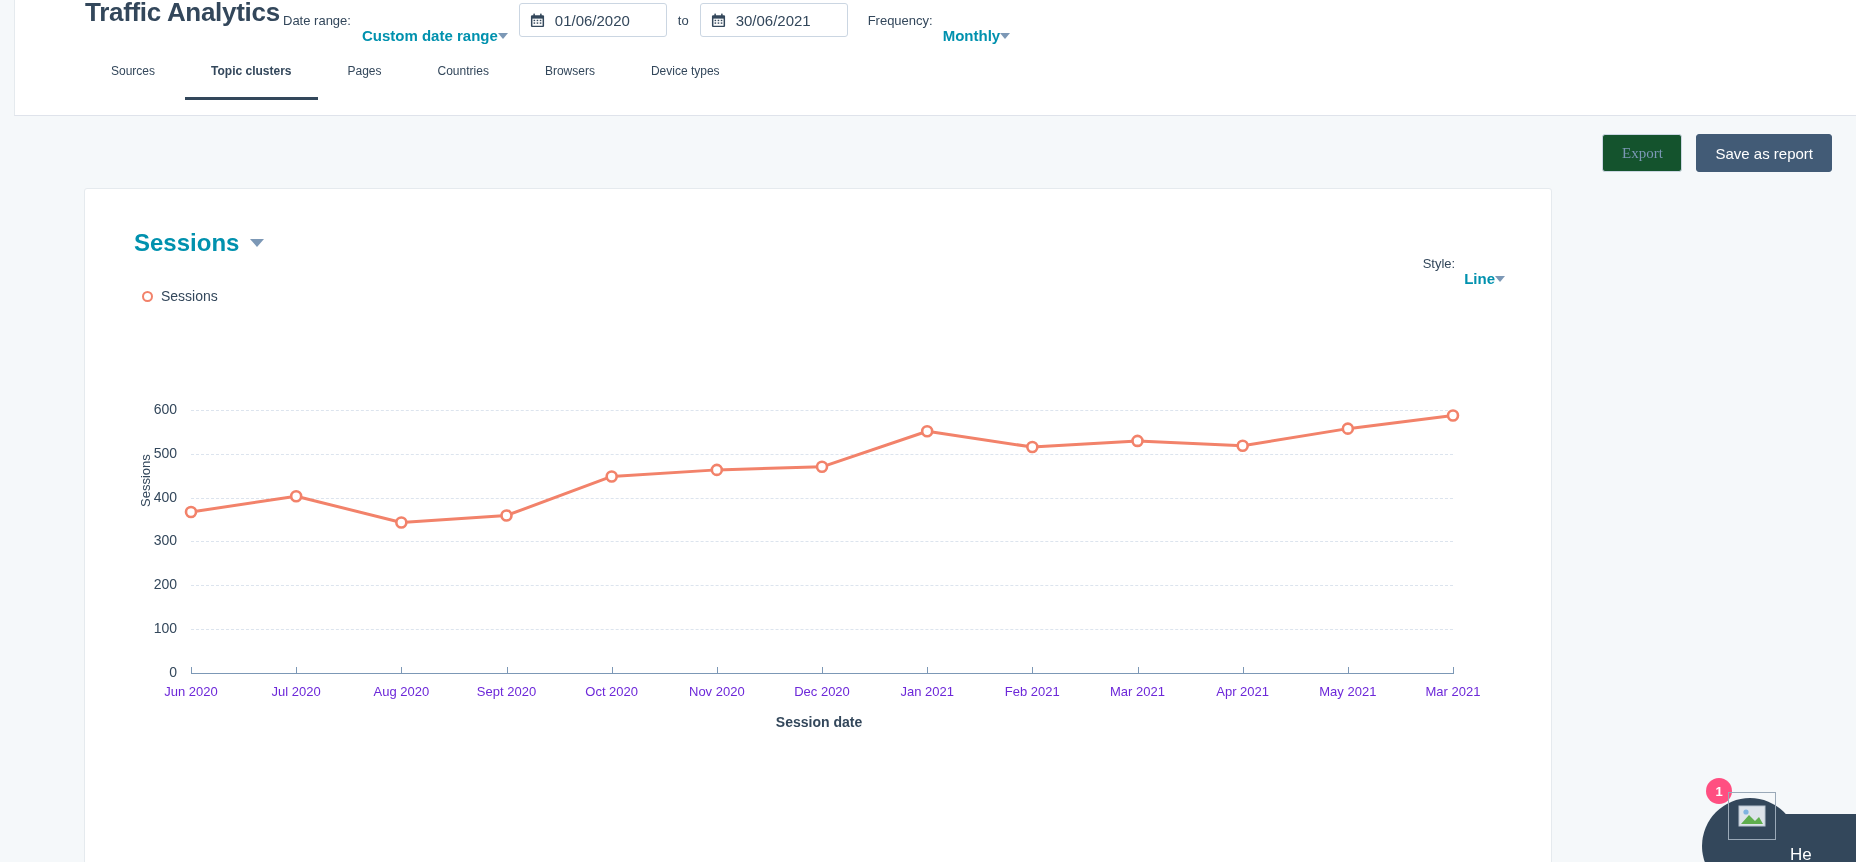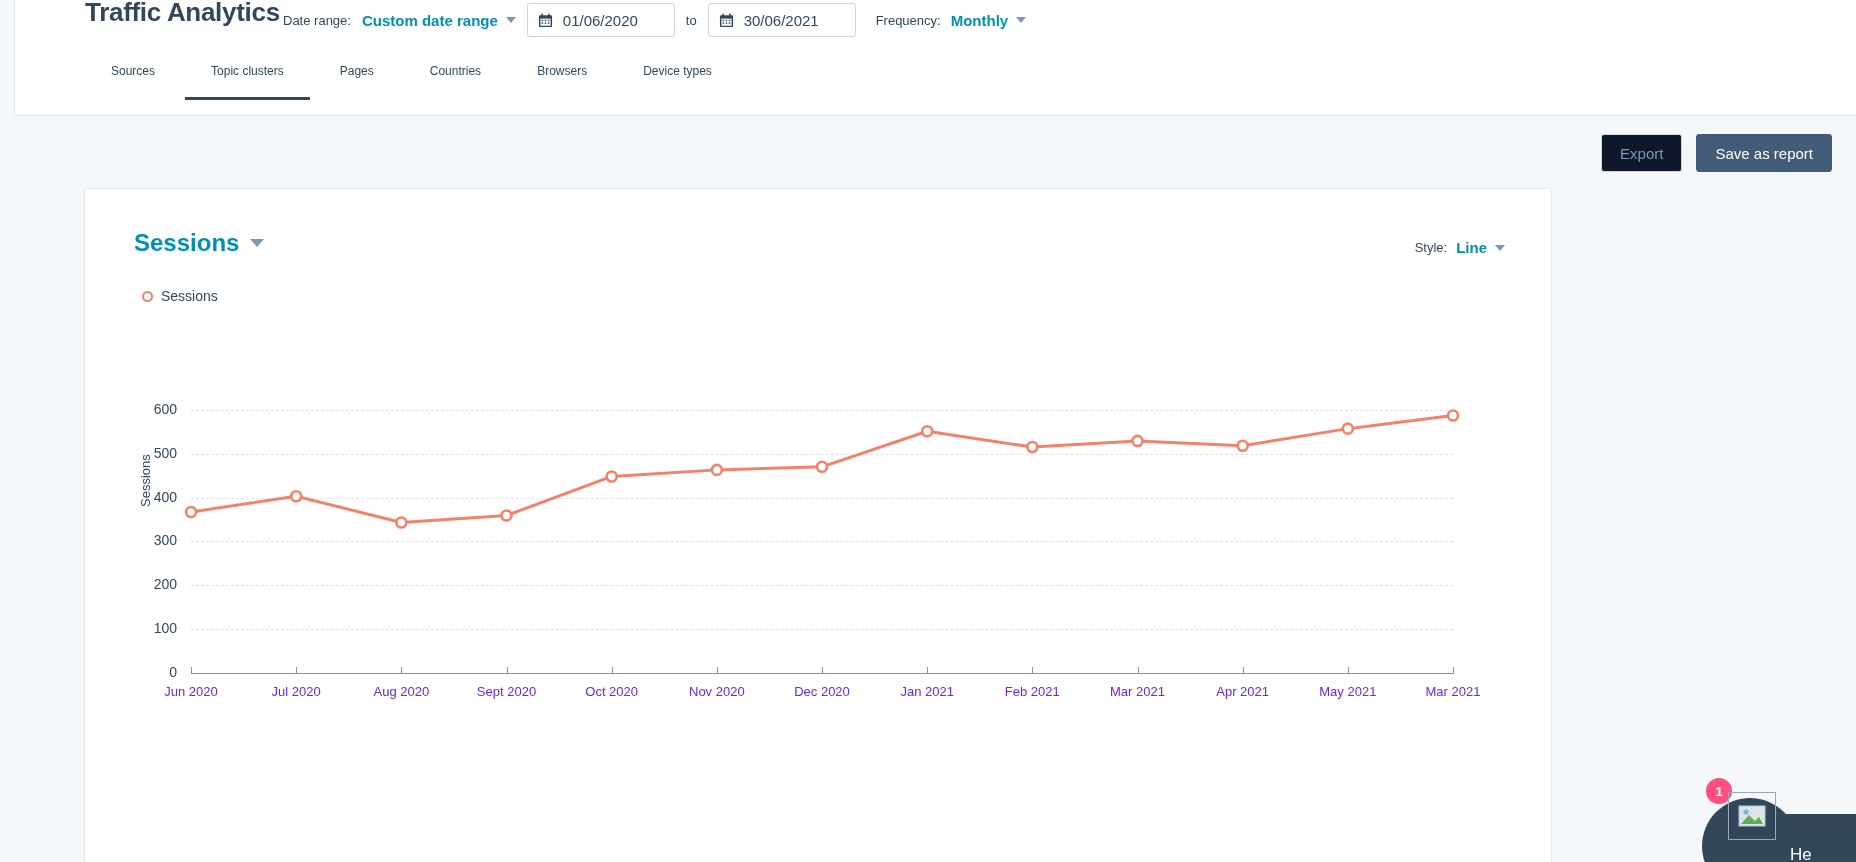--- a/index.html
+++ b/index.html
@@ -34,21 +34,22 @@
     white-space: nowrap;
   }
   .link-select {
     font-size: 15px;
     font-weight: bold;
     color: #0091ae;
     white-space: nowrap;
     cursor: pointer;
     display: inline-flex;
     align-items: center;
-    gap: 8px;
+    gap: 0;
+    margin-top: 31px;
   }
   .caret {
     display: inline-block;
     width: 0; height: 0;
     border-left: 5px solid transparent;
     border-right: 5px solid transparent;
     border-top: 6px solid #7c98b6;
   }
   .daterange-wrap {
     position: absolute;
@@ -90,21 +91,21 @@
   }
   .tab {
     position: relative;
     font-size: 12px;
     color: #33475b;
     padding: 18px 0 22px 0;
     margin-right: 56px;
     cursor: pointer;
     white-space: nowrap;
   }
-  .tab.active { font-weight: normal; }
+  .tab.active { font-weight: bold; }
   .tab.active::after {
     content: "";
     position: absolute;
     left: -26px; right: -26px;
     bottom: 0;
     height: 3px;
     background: #33475b;
   }
 
   
@@ -119,24 +120,25 @@
     height: 38px;
     border-radius: 3px;
     font-size: 15px;
     display: inline-flex;
     align-items: center;
     justify-content: center;
     cursor: pointer;
     padding: 0 18px;
   }
   .btn-secondary {
-    background: #0f172a;
+    background: #14532d;
     border: 1px solid #cbd6e2;
     color: #7c98b6;
     min-width: 80px;
+    font-family: Liberation Serif, serif;
   }
   .btn-primary {
     background: #425b76;
     border: 1px solid #425b76;
     color: #ffffff;
     min-width: 128px;
   }
 
   
   .card {
@@ -382,20 +384,21 @@
     </span>
   </div>
 
   <div class="legend">
     <span class="legend-marker"></span>
     <span>Sessions</span>
   </div>
 
   <div class="chart-area" id="chart-area">
     <div class="y-axis-title">Sessions</div>
+    <div class="x-axis-title">Session date</div>
     <div class="axis-line"></div>
   <div class="tick-y" style="top: 475px; left: 46px;">0</div>
       <div class="gridline" style="top: 440.129px;"></div>
       <div class="tick-y" style="top: 431.129px; left: 46px;">100</div>
       <div class="gridline" style="top: 396.258px;"></div>
       <div class="tick-y" style="top: 387.258px; left: 46px;">200</div>
       <div class="gridline" style="top: 352.387px;"></div>
       <div class="tick-y" style="top: 343.387px; left: 46px;">300</div>
       <div class="gridline" style="top: 308.516px;"></div>
       <div class="tick-y" style="top: 299.516px; left: 46px;">400</div>

